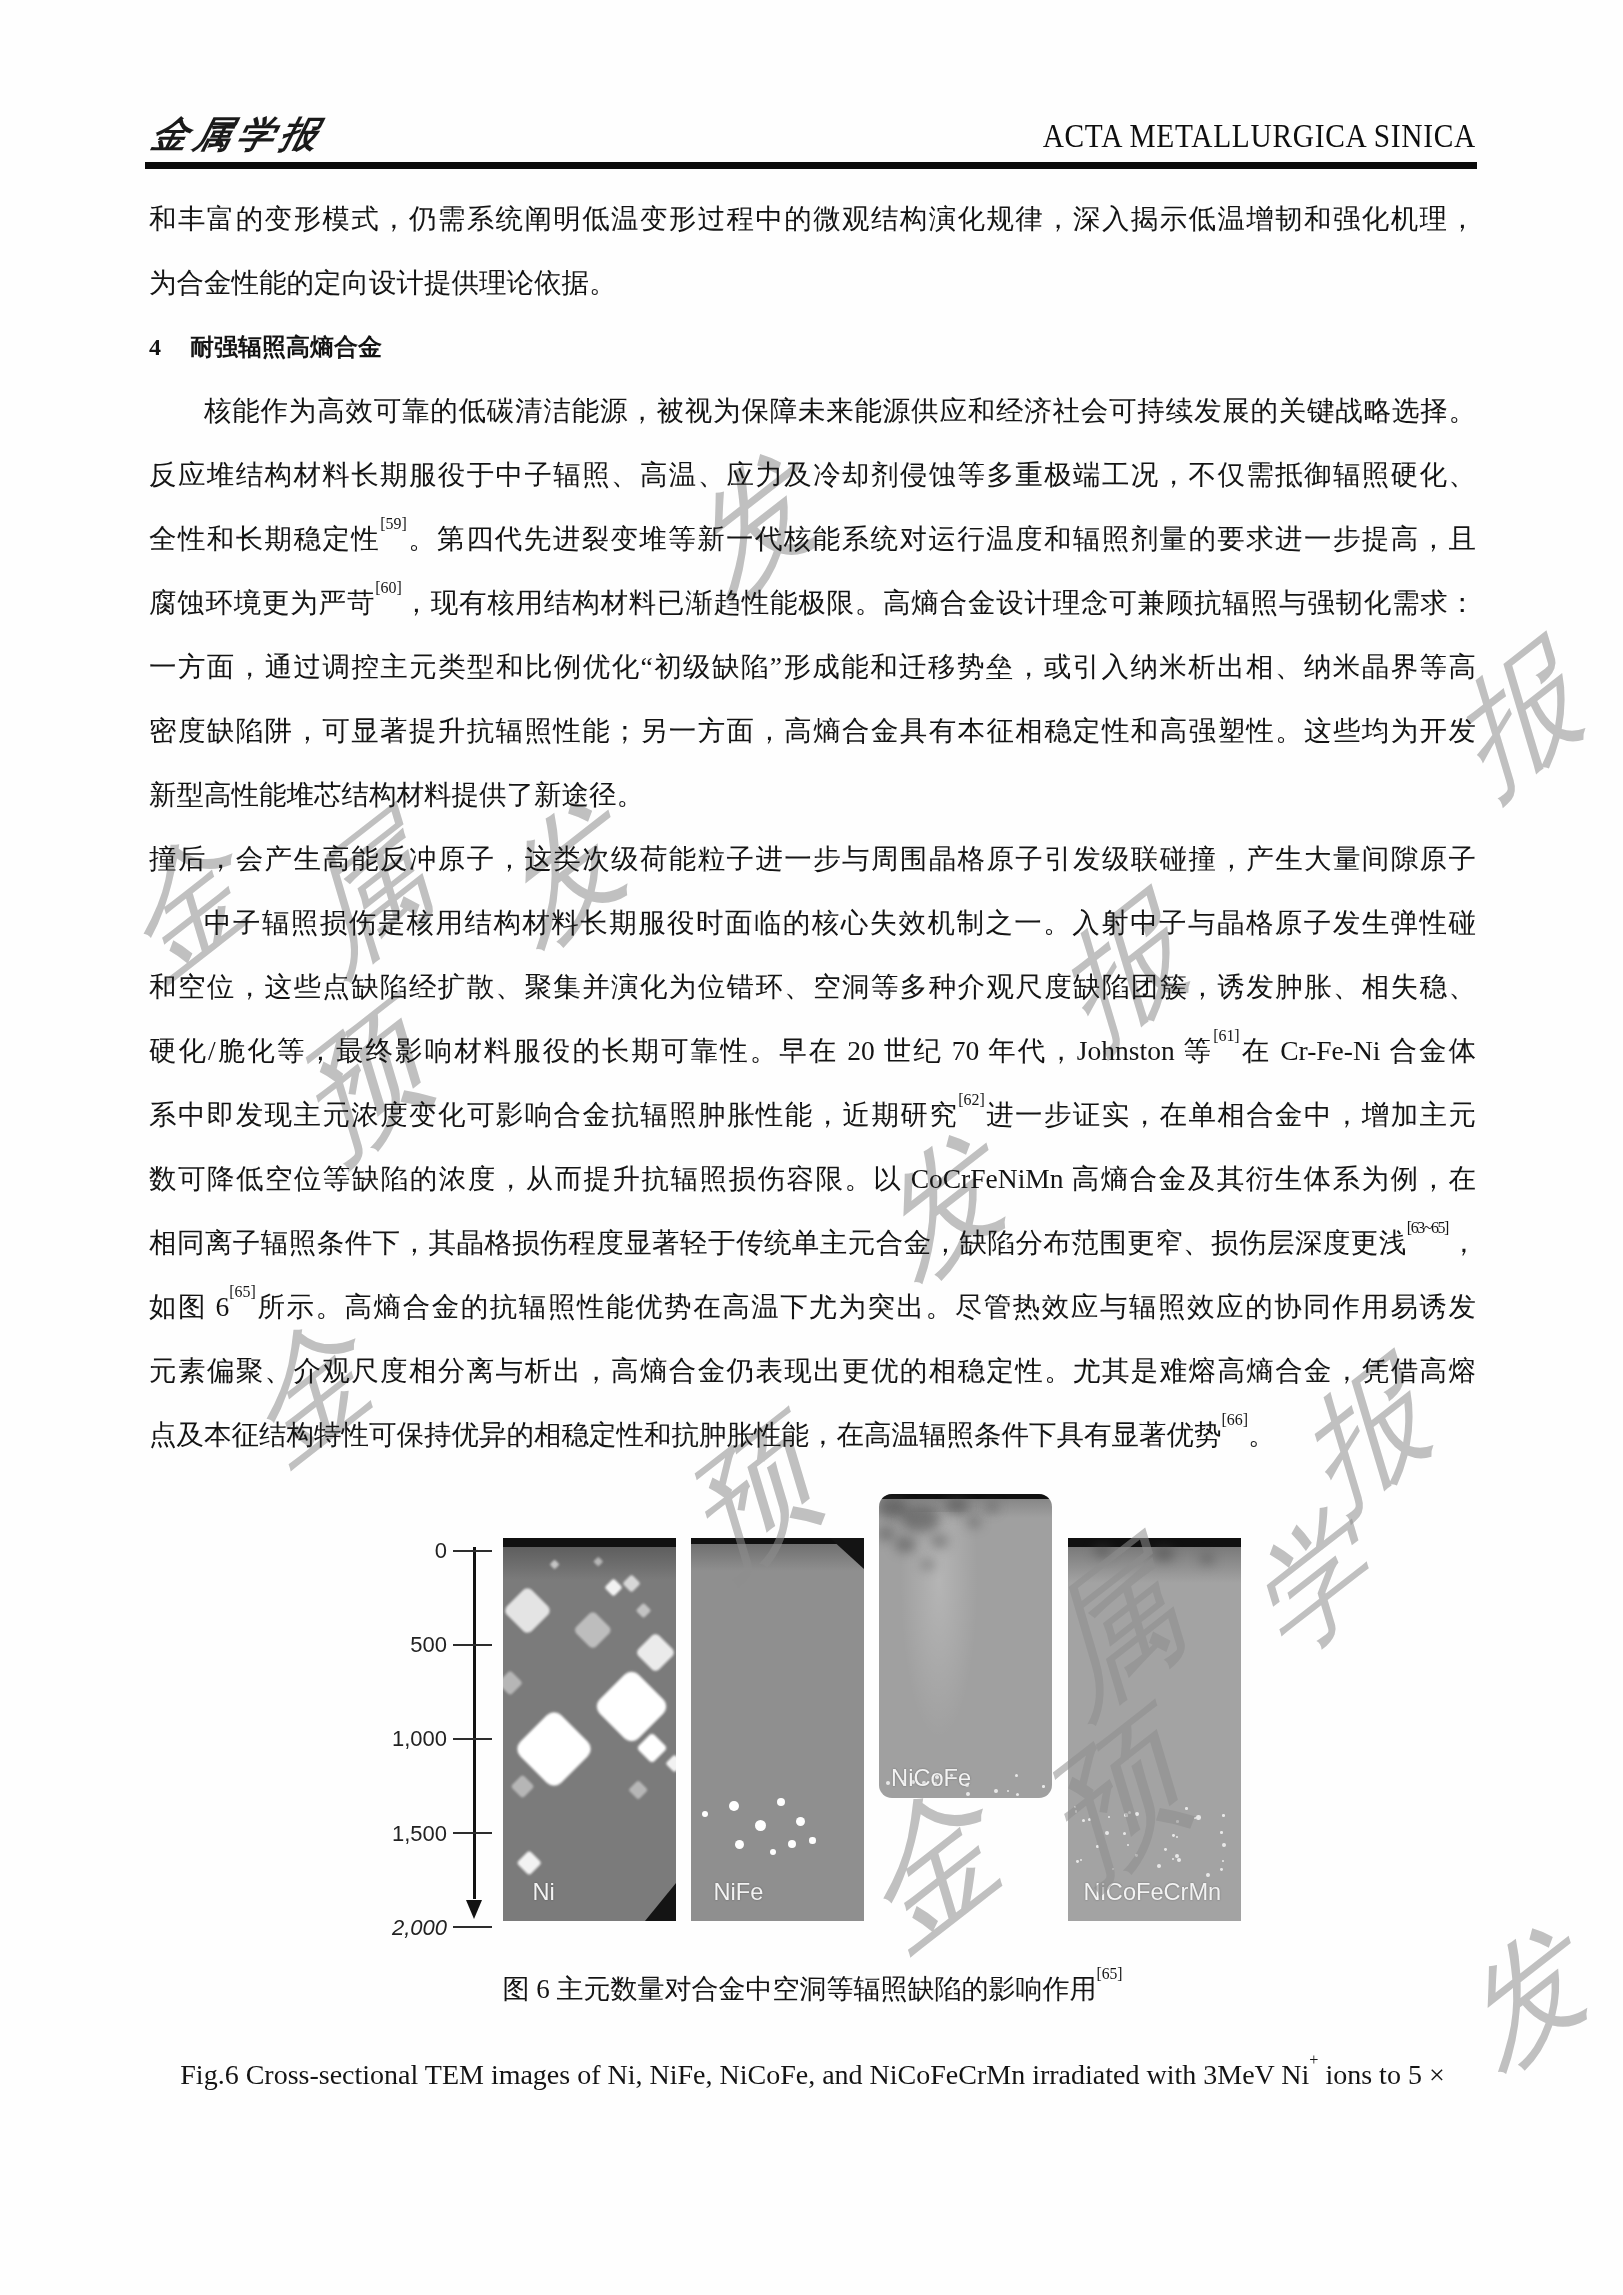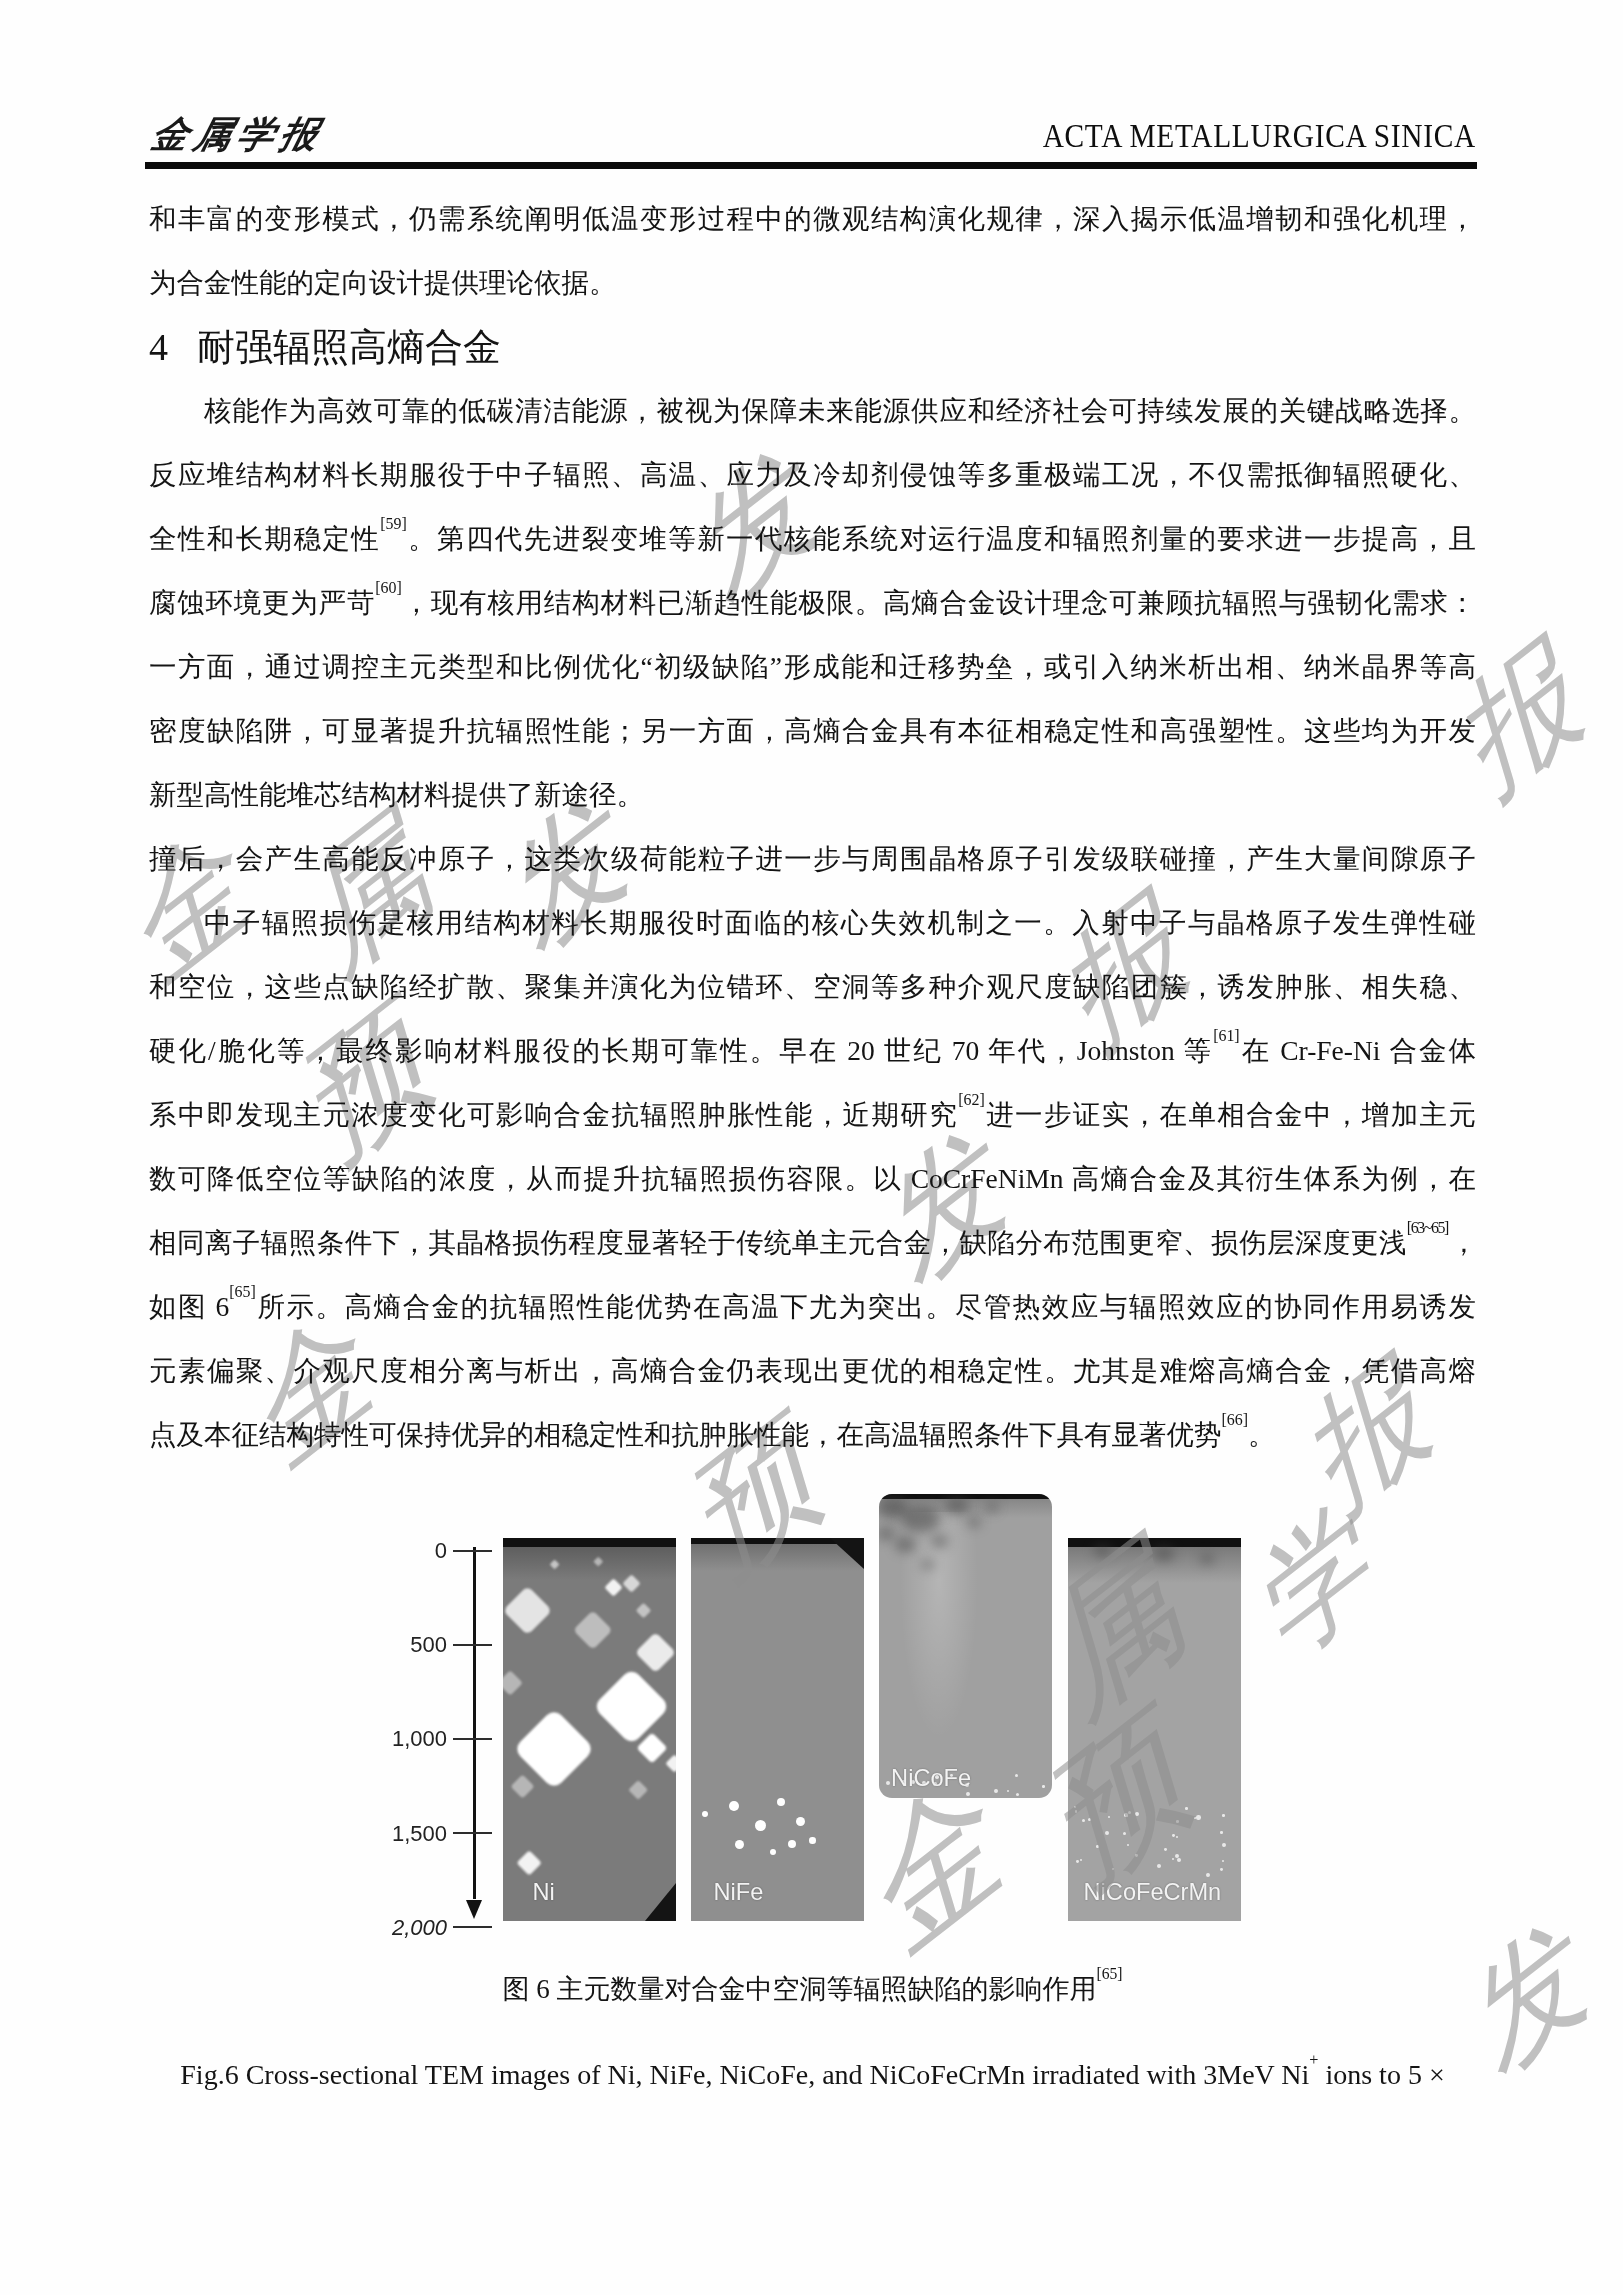--- a/index.html
+++ b/index.html
@@ -15,21 +15,21 @@
         font-family:"Liberation Serif",serif;}
   .rule{position:absolute;left:145px;top:162px;width:1332px;height:6.5px;background:#0b0b0b;z-index:4;}
 
   
   .body-text{position:absolute;left:149px;top:187px;width:1327px;z-index:3;}
   .bline{height:64px;line-height:64px;font-size:27.5px;text-align:justify;text-align-last:justify;
          overflow:visible;white-space:normal;}
   .bline.last{text-align-last:left;}
   .bline.indent{text-indent:55px;}
   .bline.tight{letter-spacing:-1.4px;}
-  .bline.heading{font-weight:normal;font-size:38px;text-align-last:left;}
+  .bline.heading{font-weight:bold;font-size:24px;text-align-last:left;}
   .bline.heading .hnum{margin-right:29px;}
   sup{font-size:0.58em;position:relative;top:-0.55em;line-height:0;}
 
   
   .wm{position:absolute;z-index:2;color:#8e8e8e;opacity:0.55;font-style:italic;
       font-family:"DejaVu Serif",serif;transform:translate(-50%,-50%) rotate(-38deg) skewX(-8deg);
       pointer-events:none;}
 
   
   .fig-layer{position:absolute;left:0;top:0;width:100%;height:100%;z-index:1;}

